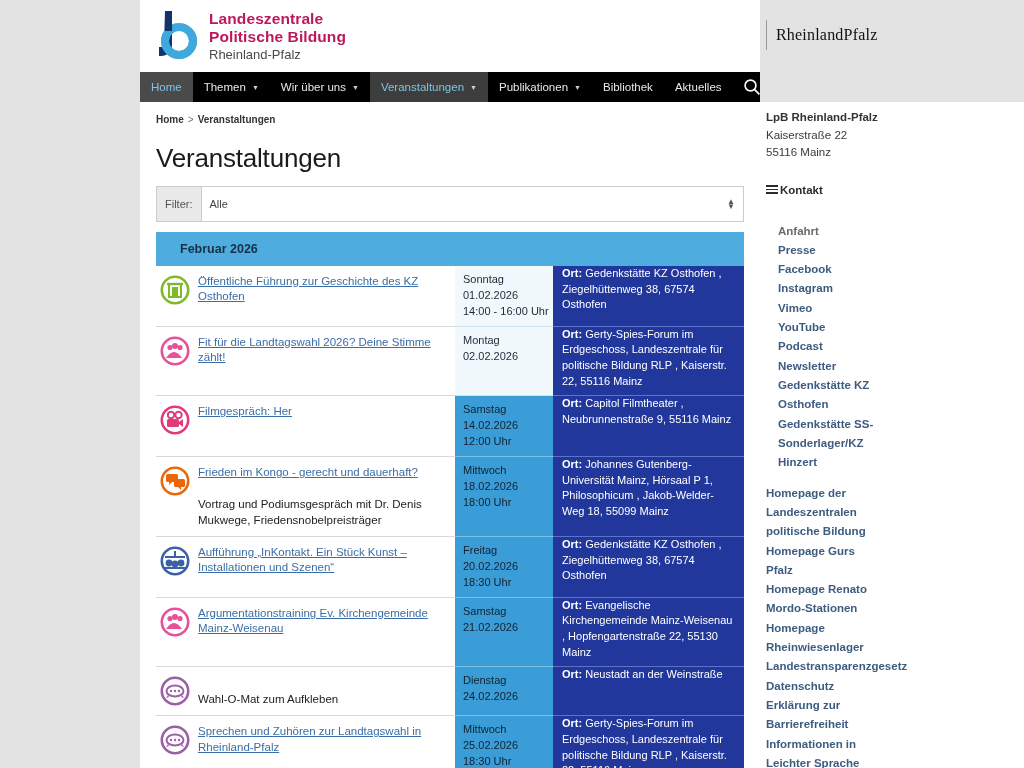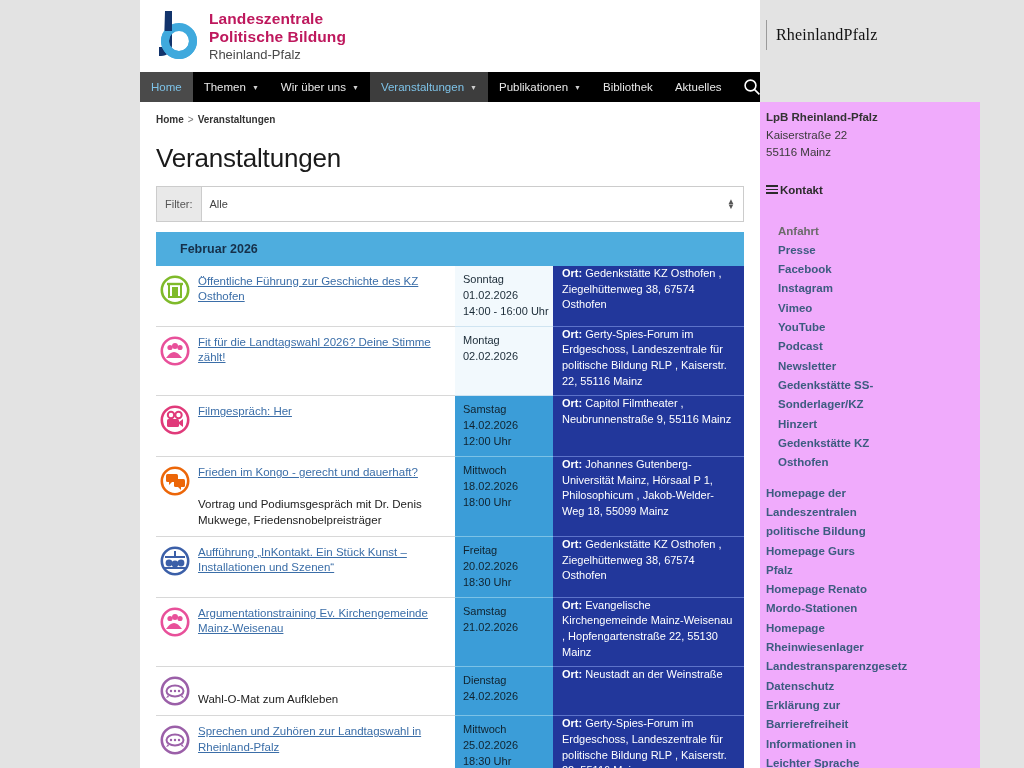--- a/index.html
+++ b/index.html
@@ -119,22 +119,22 @@
 
   .ev-loc {
     flex: 1; background: #22379b; color: #fff;
     padding: 0 10px 6px 9px; font-size: 11px; line-height: 1.42;
     border-bottom: 1px solid #5d73c9;
   }
   .ev-loc b { font-weight: bold; }
 
   
   .sidebar {
-    position: absolute; left: 760px; top: 102px; width: 220px; height: 666px;
-    background: #f0abfc; padding: 9px 0 12px 6px;
+    position: absolute; left: 760px; top: 102px; width: 264px; height: 666px;
+    background: #ffffff; padding: 9px 0 12px 6px;
   }
   .sb-org { font-size: 11.5px; font-weight: bold; color: #333; margin-bottom: 4px; }
   .sb-addr { font-size: 11.5px; color: #3a3a3a; line-height: 1.5; }
   .sb-contact {
     margin-top: 22px; display: flex; align-items: center; cursor: pointer;
     font-size: 11.5px; font-weight: bold; color: #2b2b2b;
   }
   .burger { display: inline-flex; flex-direction: column; justify-content: space-between;
             width: 12px; height: 9px; margin-right: 2px; }
   .burger i { display: block; height: 1.6px; background: #2b2b2b; }
@@ -425,22 +425,22 @@
 
     <div class="sb-links" id="sb-links-1">
         <a class="sb-link muted">Anfahrt</a>
         <a class="sb-link">Presse</a>
         <a class="sb-link">Facebook</a>
         <a class="sb-link">Instagram</a>
         <a class="sb-link">Vimeo</a>
         <a class="sb-link">YouTube</a>
         <a class="sb-link">Podcast</a>
         <a class="sb-link">Newsletter</a>
+        <a class="sb-link">Gedenkstätte KZ Osthofen</a>
         <a class="sb-link">Gedenkstätte SS-Sonderlager/KZ Hinzert</a>
-        <a class="sb-link">Gedenkstätte KZ Osthofen</a>
       </div>
     <div class="sb-gap"></div>
     <div id="sb-links-2">
         <a class="sb-link">Homepage der Landeszentralen politische Bildung</a>
         <a class="sb-link">Homepage Gurs Pfalz</a>
         <a class="sb-link">Homepage Renato Mordo-Stationen</a>
         <a class="sb-link">Homepage Rheinwiesenlager</a>
         <a class="sb-link">Landestransparenzgesetz</a>
         <a class="sb-link">Datenschutz</a>
         <a class="sb-link">Erklärung zur Barrierefreiheit</a>

